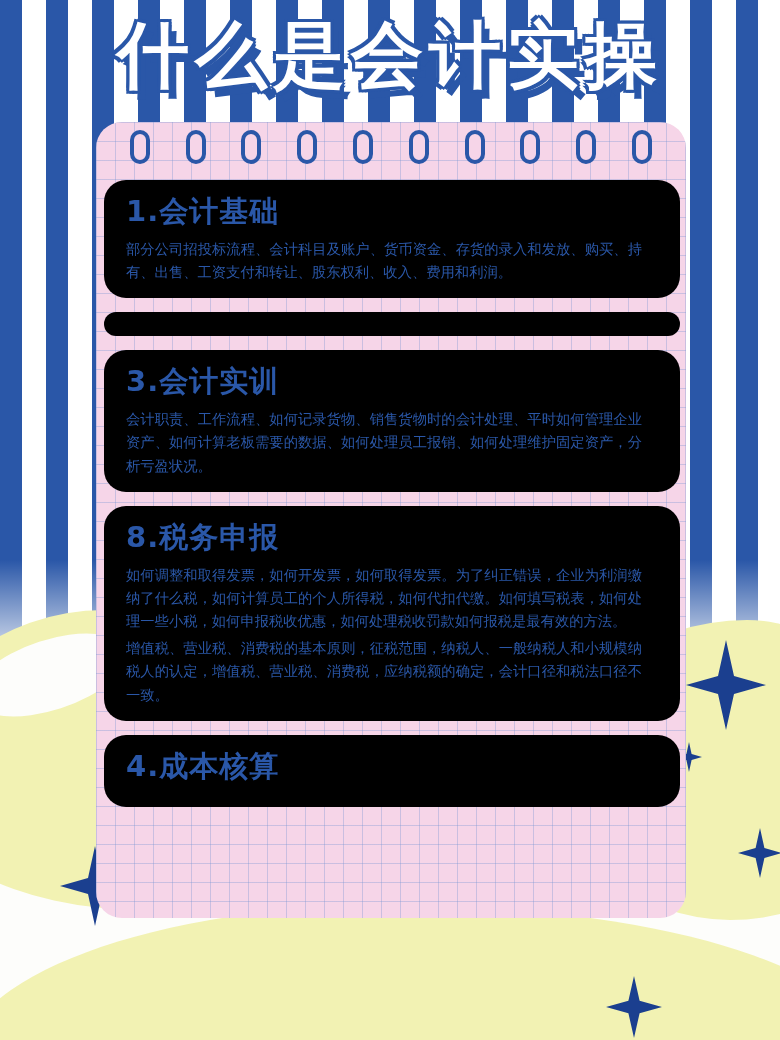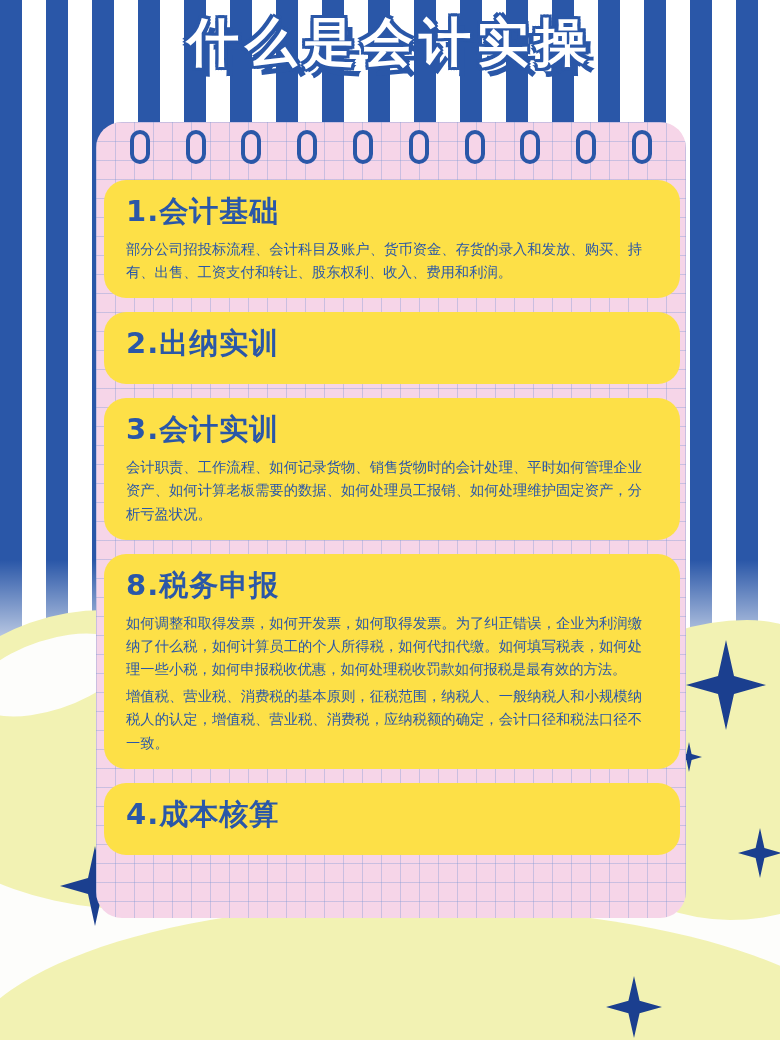--- a/index.html
+++ b/index.html
@@ -92,21 +92,21 @@
   .sparkle.sp4 { left: 738px; top: 828px; width: 44px; height: 50px; }
   .sparkle.sp5 { left: 676px; top: 742px; width: 26px; height: 30px; }
 
   
   .title {
     position: absolute;
     left: 0;
     top: 8px;
     width: 780px;
     text-align: center;
-    font-size: 52px;
+    font-size: 72px;
     font-weight: bold;
     letter-spacing: 6px;
     color: #ffffff;
     font-family: "DejaVu Sans", "Liberation Sans", sans-serif;
     text-shadow:
       3px 0 0 #2a57a8, -3px 0 0 #2a57a8, 0 3px 0 #2a57a8, 0 -3px 0 #2a57a8,
       3px 3px 0 #2a57a8, -3px 3px 0 #2a57a8, 3px -3px 0 #2a57a8, -3px -3px 0 #2a57a8,
       8px 9px 0 #2a57a8;
     white-space: nowrap;
   }
@@ -154,21 +154,21 @@
   }
 
   
   .cards {
     position: absolute;
     left: 96px;
     top: 180px;
     width: 590px;
   }
   .card {
-    background: #fde047;
+    background: #000000;
     border-radius: 22px;
     margin: 0 0 14px 0;
     padding: 10px 22px 14px 22px;
     box-sizing: border-box;
     width: 576px;
     margin-left: 8px;
   }
   .card-title {
     color: #2a57a8;
     font-size: 29px;
@@ -225,21 +225,20 @@
 </div>
 
 <div class="cards">
 
   <div class="card">
     <div class="card-title">1.会计基础</div>
     <p class="card-para">部分公司招投标流程、会计科目及账户、货币资金、存货的录入和发放、购买、持有、出售、工资支付和转让、股东权利、收入、费用和利润。</p>
   </div>
 
   <div class="card">
-    <div class="card-title">2.出纳实训</div>
   </div>
 
   <div class="card">
     <div class="card-title">3.会计实训</div>
     <p class="card-para">会计职责、工作流程、如何记录货物、销售货物时的会计处理、平时如何管理企业资产、如何计算老板需要的数据、如何处理员工报销、如何处理维护固定资产，分析亏盈状况。</p>
   </div>
 
   <div class="card">
     <div class="card-title">8.税务申报</div>
     <p class="card-para">如何调整和取得发票，如何开发票，如何取得发票。为了纠正错误，企业为利润缴纳了什么税，如何计算员工的个人所得税，如何代扣代缴。如何填写税表，如何处理一些小税，如何申报税收优惠，如何处理税收罚款如何报税是最有效的方法。</p>

